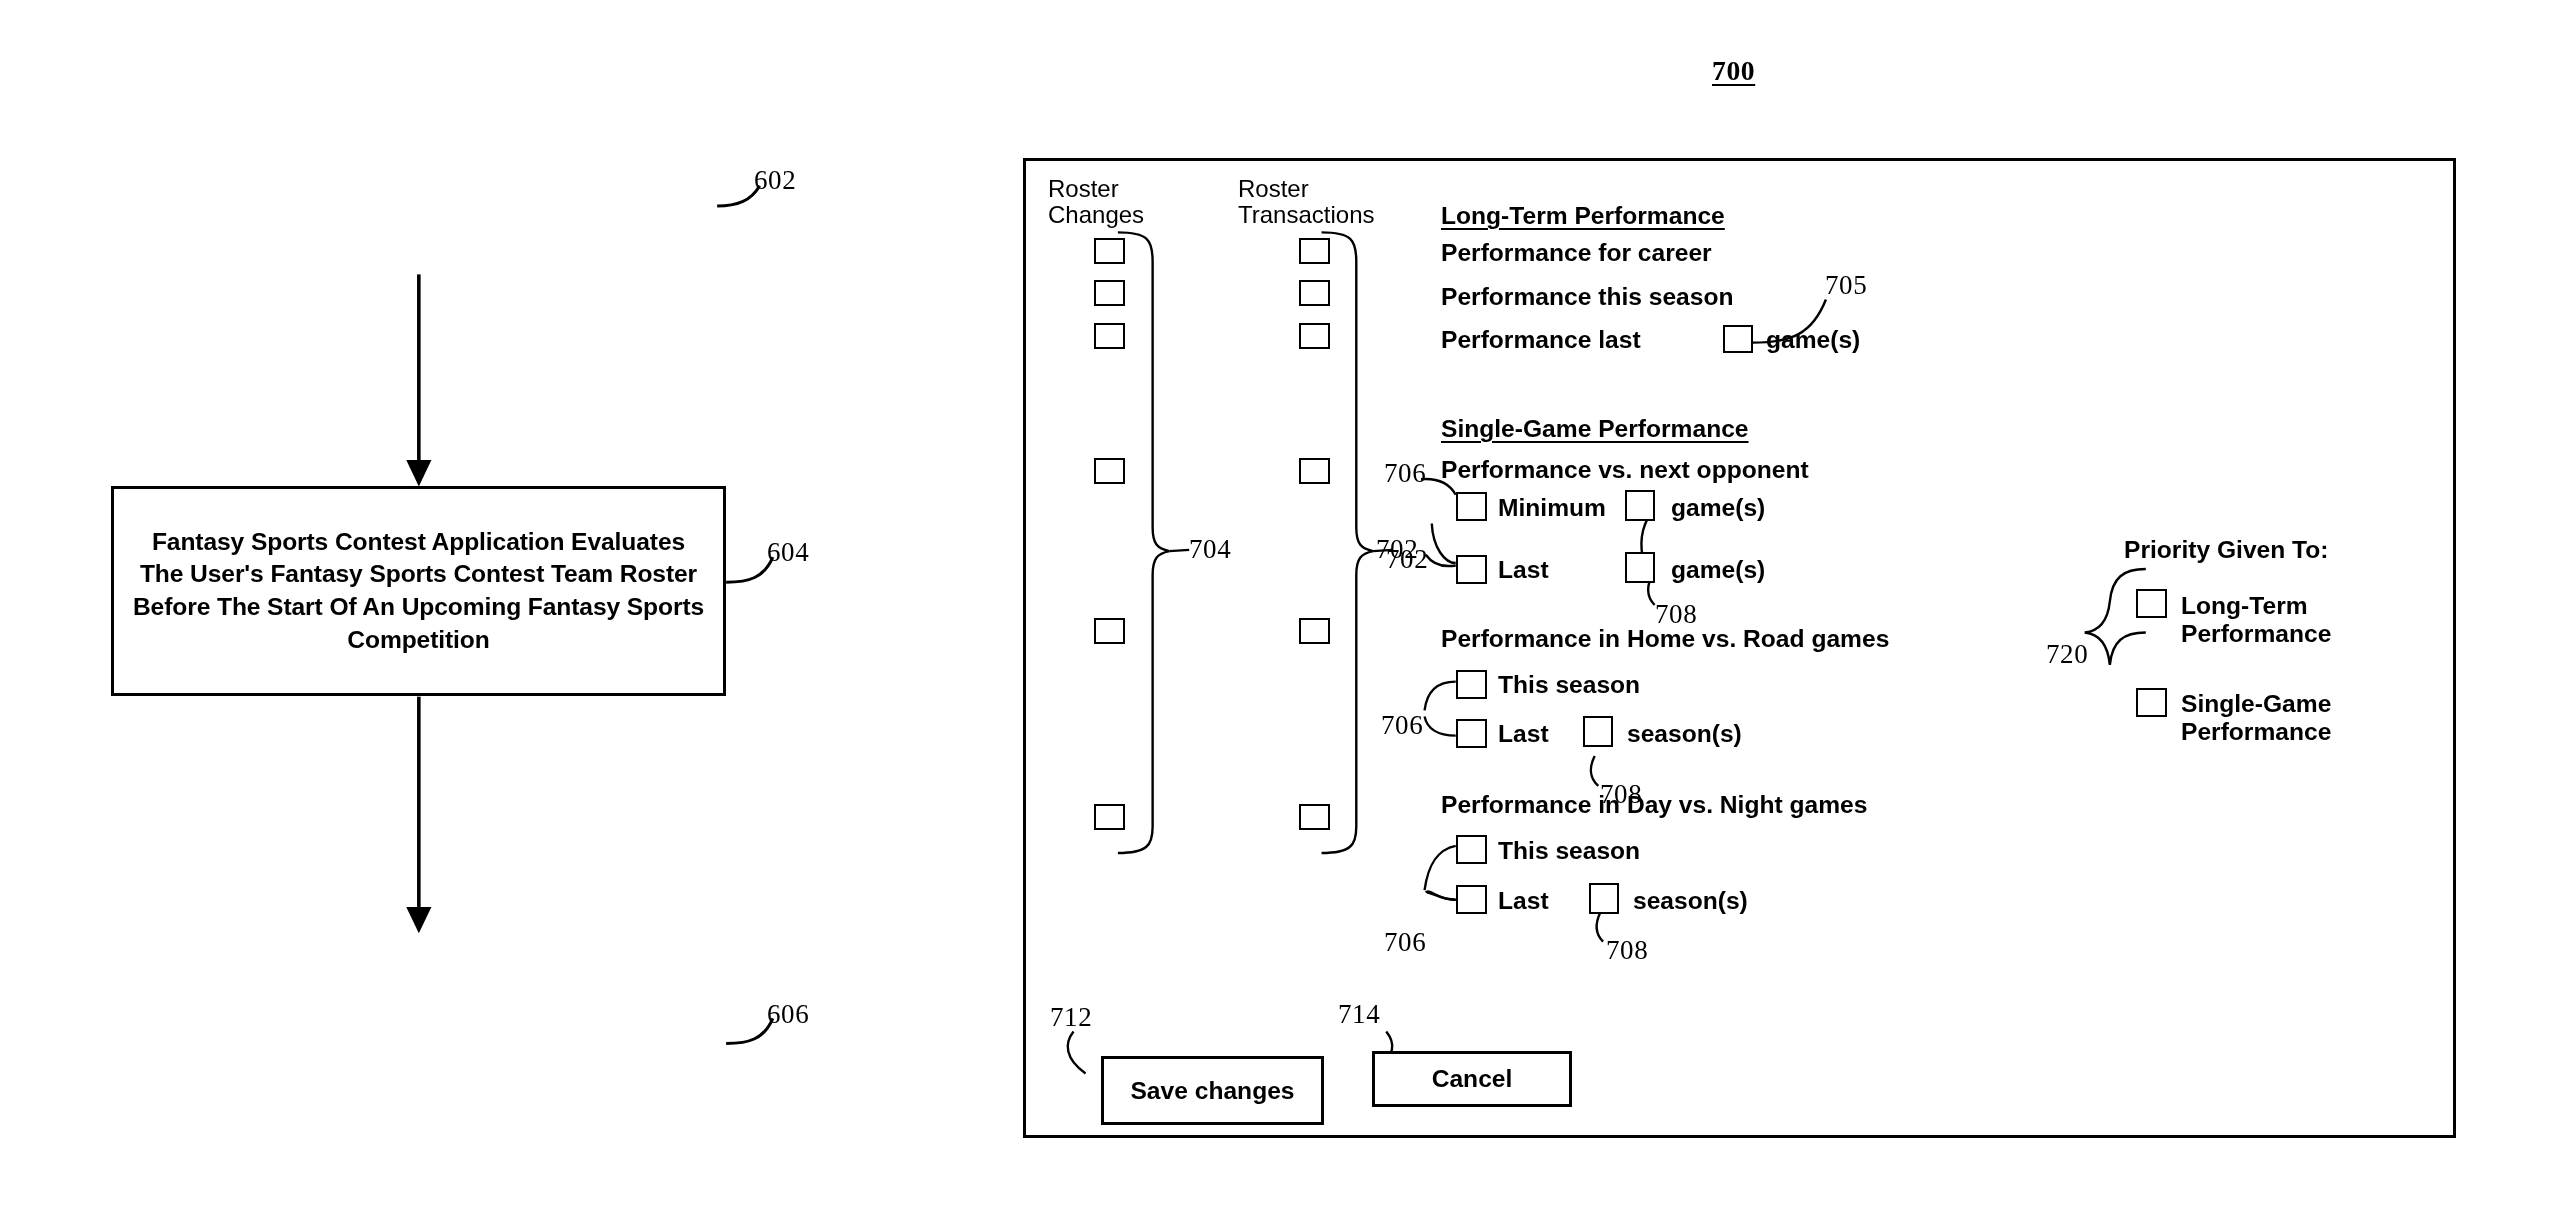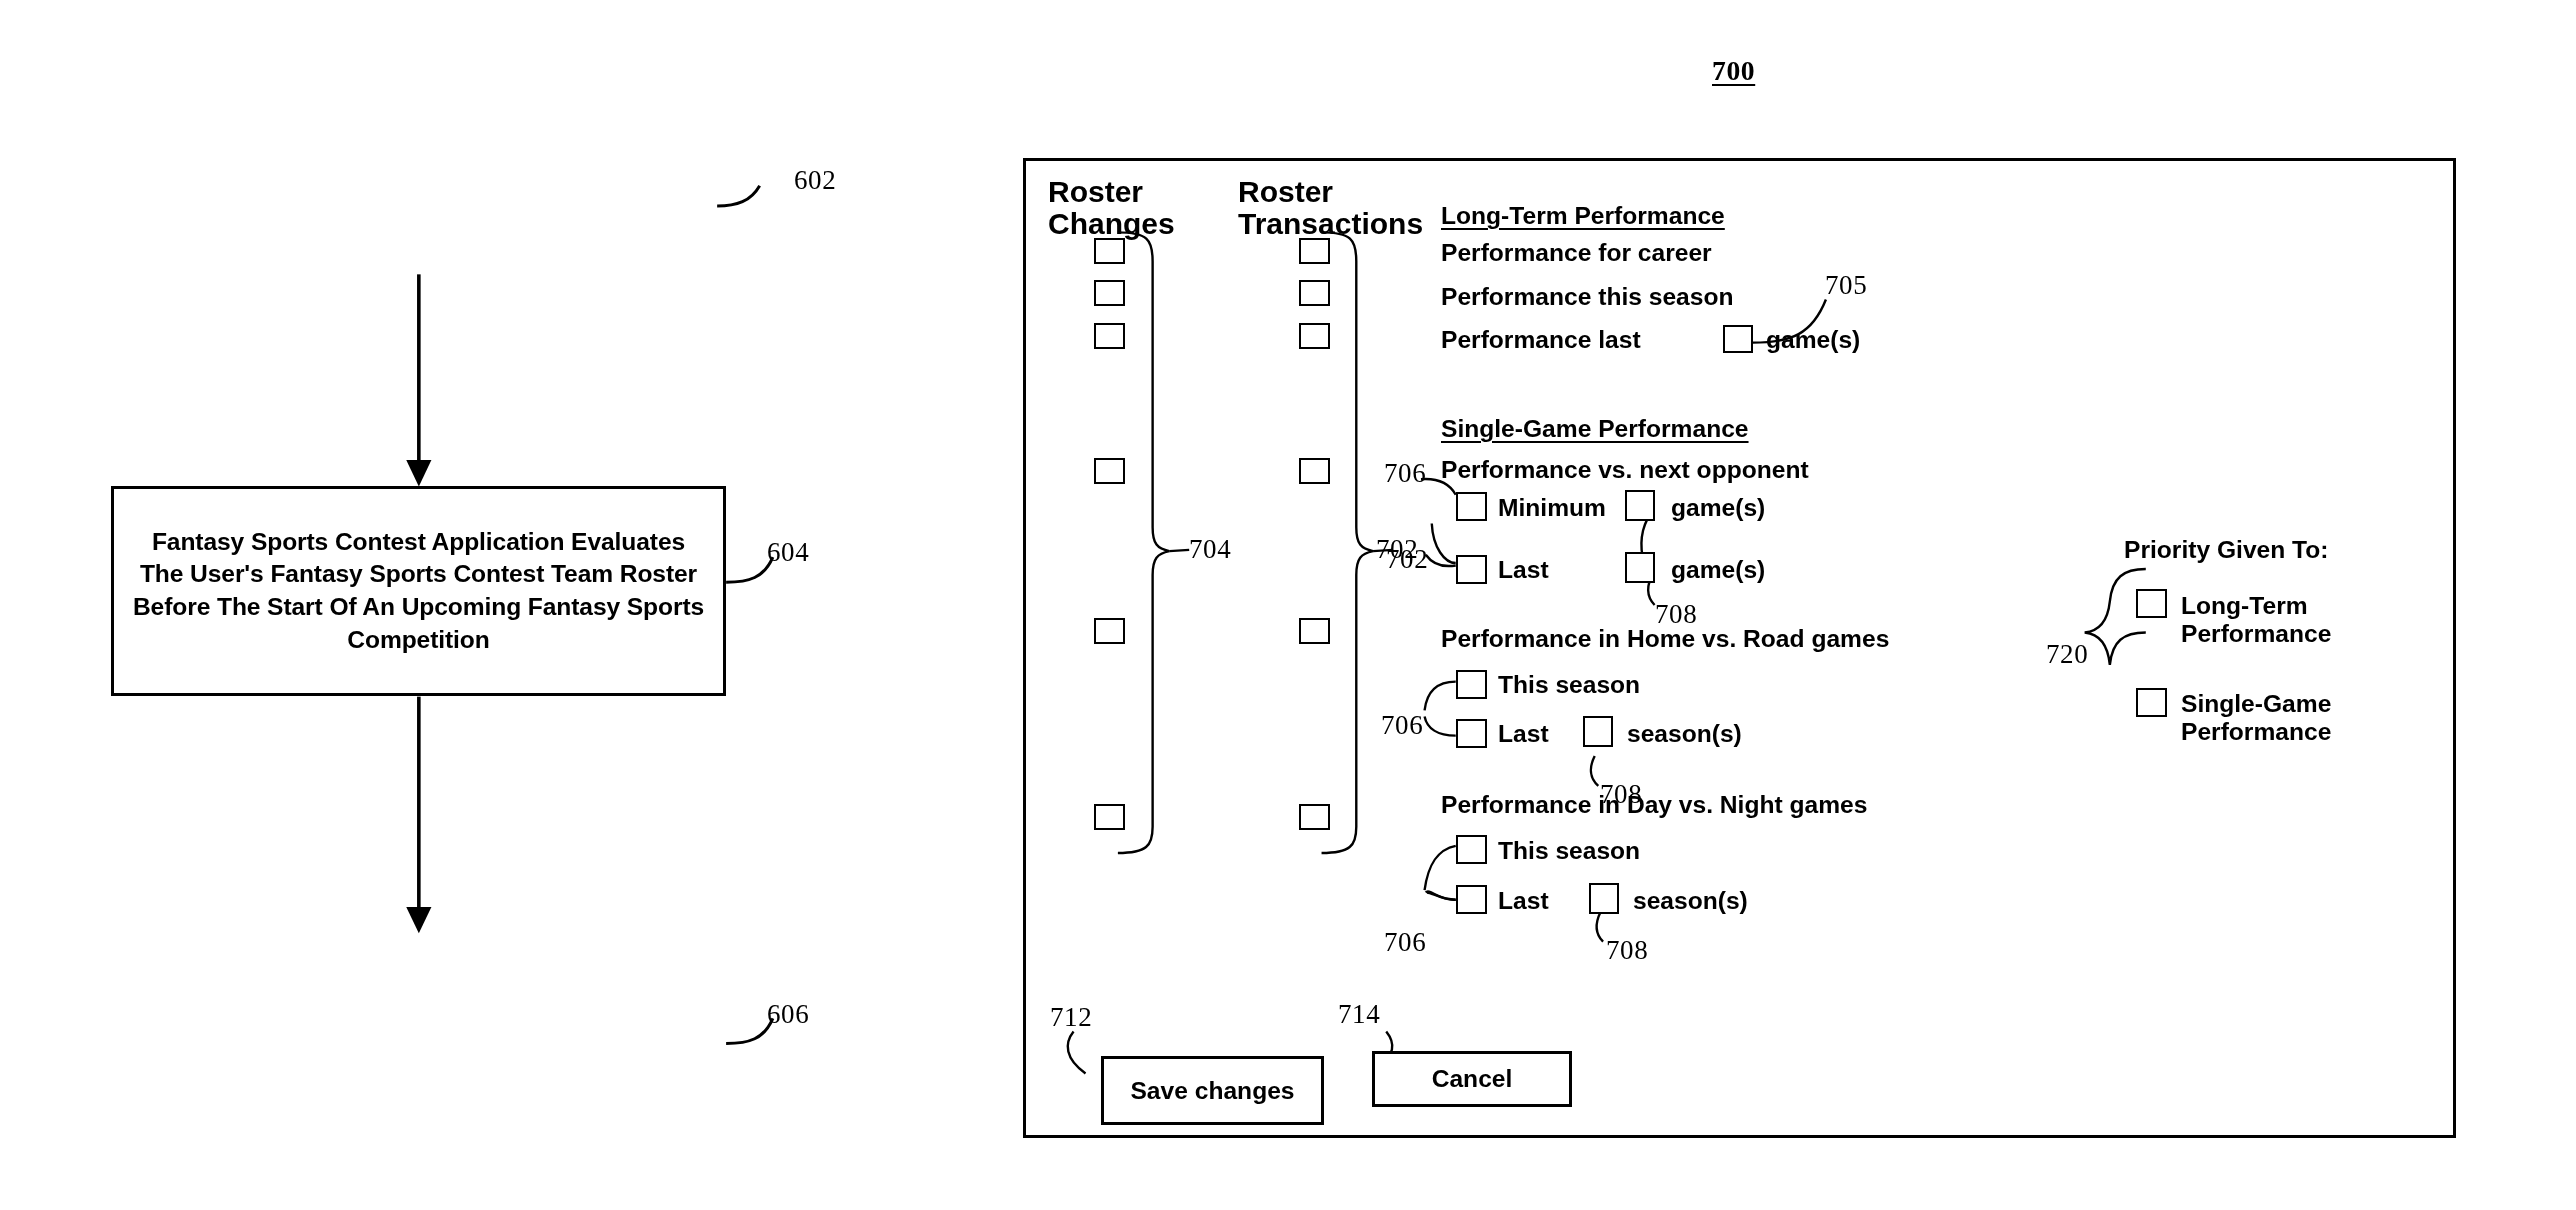--- a/index.html
+++ b/index.html
@@ -61,22 +61,22 @@
     position: absolute;
     font-size: 27.6px;
     font-weight: bold;
     font-family: "Liberation Serif", serif;
     text-decoration: underline;
     text-underline-offset: 4.2px;
     letter-spacing: 0.6px;
   }
   .col-head {
     position: absolute;
-    font-weight: bold;
-    font-size: 30px;
+    font-weight: normal;
+    font-size: 24px;
     line-height: 1.07;
     white-space: pre-line;
   }
   .cbox {
     position: absolute;
     border: 2.4px solid #000;
     box-sizing: border-box;
     background: #fff;
   }
   .lbl {
@@ -176,21 +176,21 @@
     <path d="M 3582 996 C 3545 996 3526 1010 3522 1050
              C 3518 1010 3500 998 3480 996
              C 3500 994 3518 982 3522 944
              C 3526 904 3545 890 3582 890" fill="none" stroke="#000" stroke-width="4" transform="translate(0,60)"></path>
 
     <path d="M 1792 1722 C 1776 1742 1778 1768 1812 1792" fill="none" stroke="#000" stroke-width="4"></path>
 
     <path d="M 2314 1722 C 2330 1742 2328 1762 2300 1782" fill="none" stroke="#000" stroke-width="4"></path>
   </svg>
 
-  <div class="ref" style="left:754px; top:165px;margin-left:40px;">602</div>
+  <div class="ref" style="left:754px; top:165px;">602</div>
 
   <div class="flow-box" style="left:111px; top:486px; width:615px; height:210px;">
     <div style="padding:0 14.4px;">Fantasy Sports Contest Application Evaluates The User's Fantasy Sports Contest Team Roster Before The Start Of An Upcoming Fantasy Sports Competition</div>
   </div>
   <div class="ref" style="left:767px; top:537px;">604</div>
 
   <div class="ref" style="left:767px; top:999px;">606</div>
 
   <div class="fig-title" style="left:1712px; top:55px;">700</div>
 

